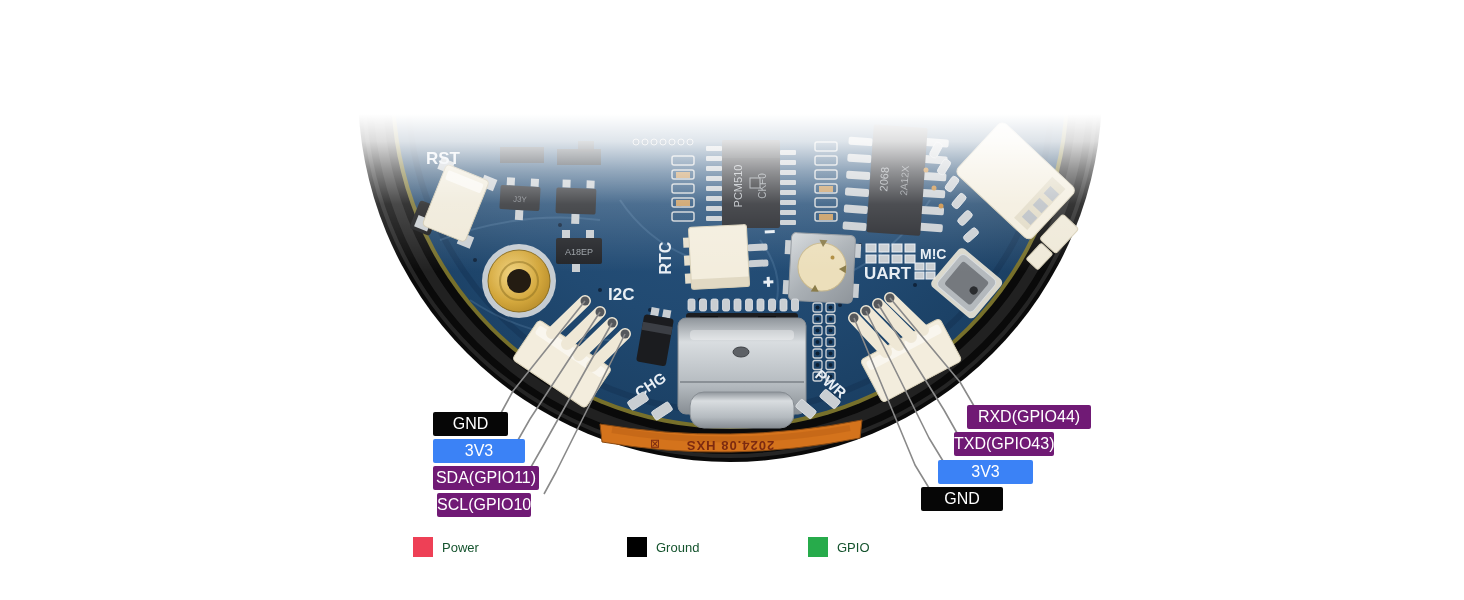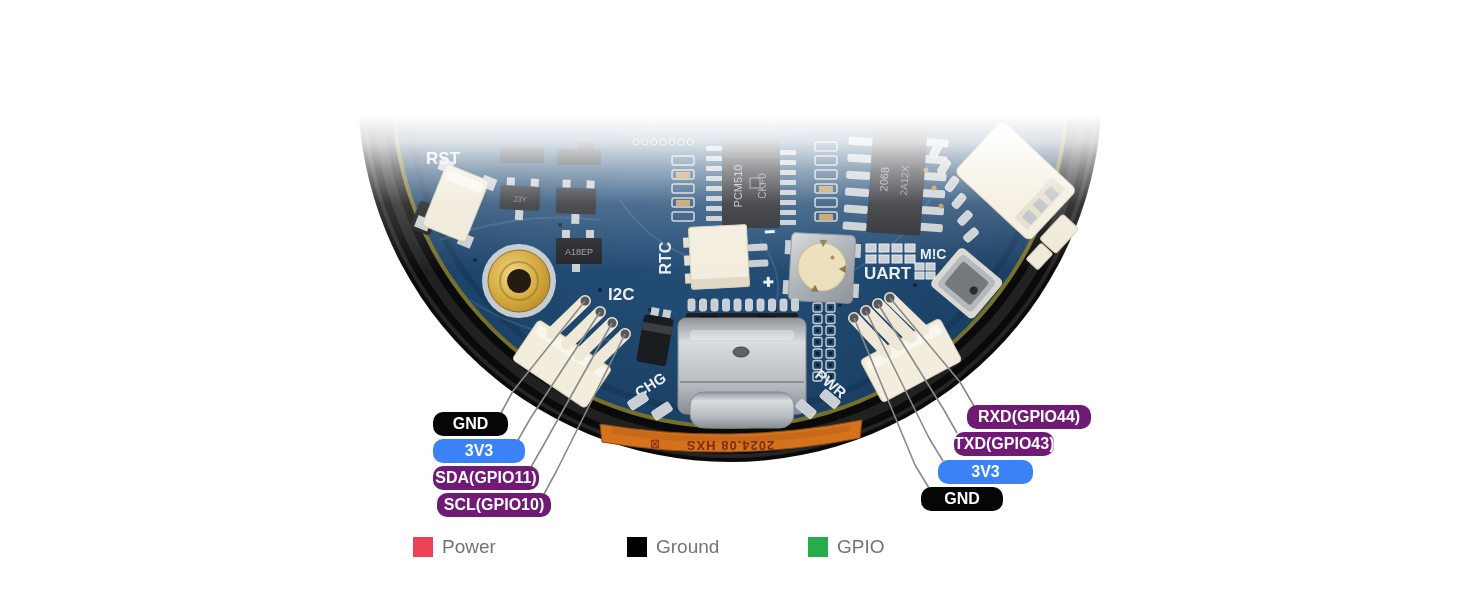--- a/index.html
+++ b/index.html
@@ -12,28 +12,28 @@
     font-size:34px;font-weight:bold;color:#141414;letter-spacing:0.2px;margin:0;
   }
   .page-subtitle{
     position:absolute;left:0;top:88px;width:100%;text-align:center;
     font-size:15px;color:#3a3a3a;margin:0;
   }
   .board-svg{position:absolute;left:0;top:0;}
   svg text{font-family:"Liberation Sans",sans-serif;}
   .pin-label{
     position:absolute;height:24px;line-height:24px;text-align:center;
-    color:#fff;font-size:16px;font-weight:bold;border-radius:10px;white-space:nowrap;
+    color:#fff;font-size:16px;font-weight:normal;border-radius:2px;white-space:nowrap;
   }
   .pin-label.power{background:#3b82f6;}
   .pin-label.ground{background:#060606;}
   .pin-label.gpio{background:#701a75;}
   .legend-item{
     position:absolute;top:536px;display:flex;align-items:center;height:22px;
-    color:#737373;font-size:19px;
+    color:#14532d;font-size:13px;
   }
   .legend-swatch{width:20px;height:20px;margin-right:9px;display:inline-block;}
   .legend-swatch.power{background:#EE4056;}
   .legend-swatch.ground{background:#000;}
   .legend-swatch.gpio{background:#27AB4B;}
 </style>
 </head>
 <body>
 
 <div class="stage">
@@ -431,21 +431,21 @@
       <polyline points="890,298 960,382 974,406"></polyline>
       <polyline points="878,304 944,410 957,433"></polyline>
       <polyline points="866,311 929,438 943,461"></polyline>
       <polyline points="854,318 915,465 929,488"></polyline>
     </g>
   </svg>
 
   <div class="pin-label ground" style="left:433px;top:412px;width:75px;">GND</div>
   <div class="pin-label power" style="left:433px;top:439px;width:92px;">3V3</div>
   <div class="pin-label gpio" style="left:433px;top:466px;width:106px;text-align:center;">SDA(GPIO11)</div>
-  <div class="pin-label gpio" style="left:437px;top:493px;width:114px;">SCL(GPIO10)</div>
+  <div class="pin-label gpio" style="left:437px;top:493px;width:94px;">SCL(GPIO10)</div>
 
   <div class="pin-label gpio" style="left:967px;top:405px;width:124px;">RXD(GPIO44)</div>
   <div class="pin-label gpio" style="left:954px;top:432px;width:100px;">TXD(GPIO43)</div>
   <div class="pin-label power" style="left:938px;top:460px;width:95px;">3V3</div>
   <div class="pin-label ground" style="left:921px;top:487px;width:82px;">GND</div>
 
   <div class="legend-item" style="left:413px;">
     <span class="legend-swatch power"></span>
     <span>Power</span>
   </div>

